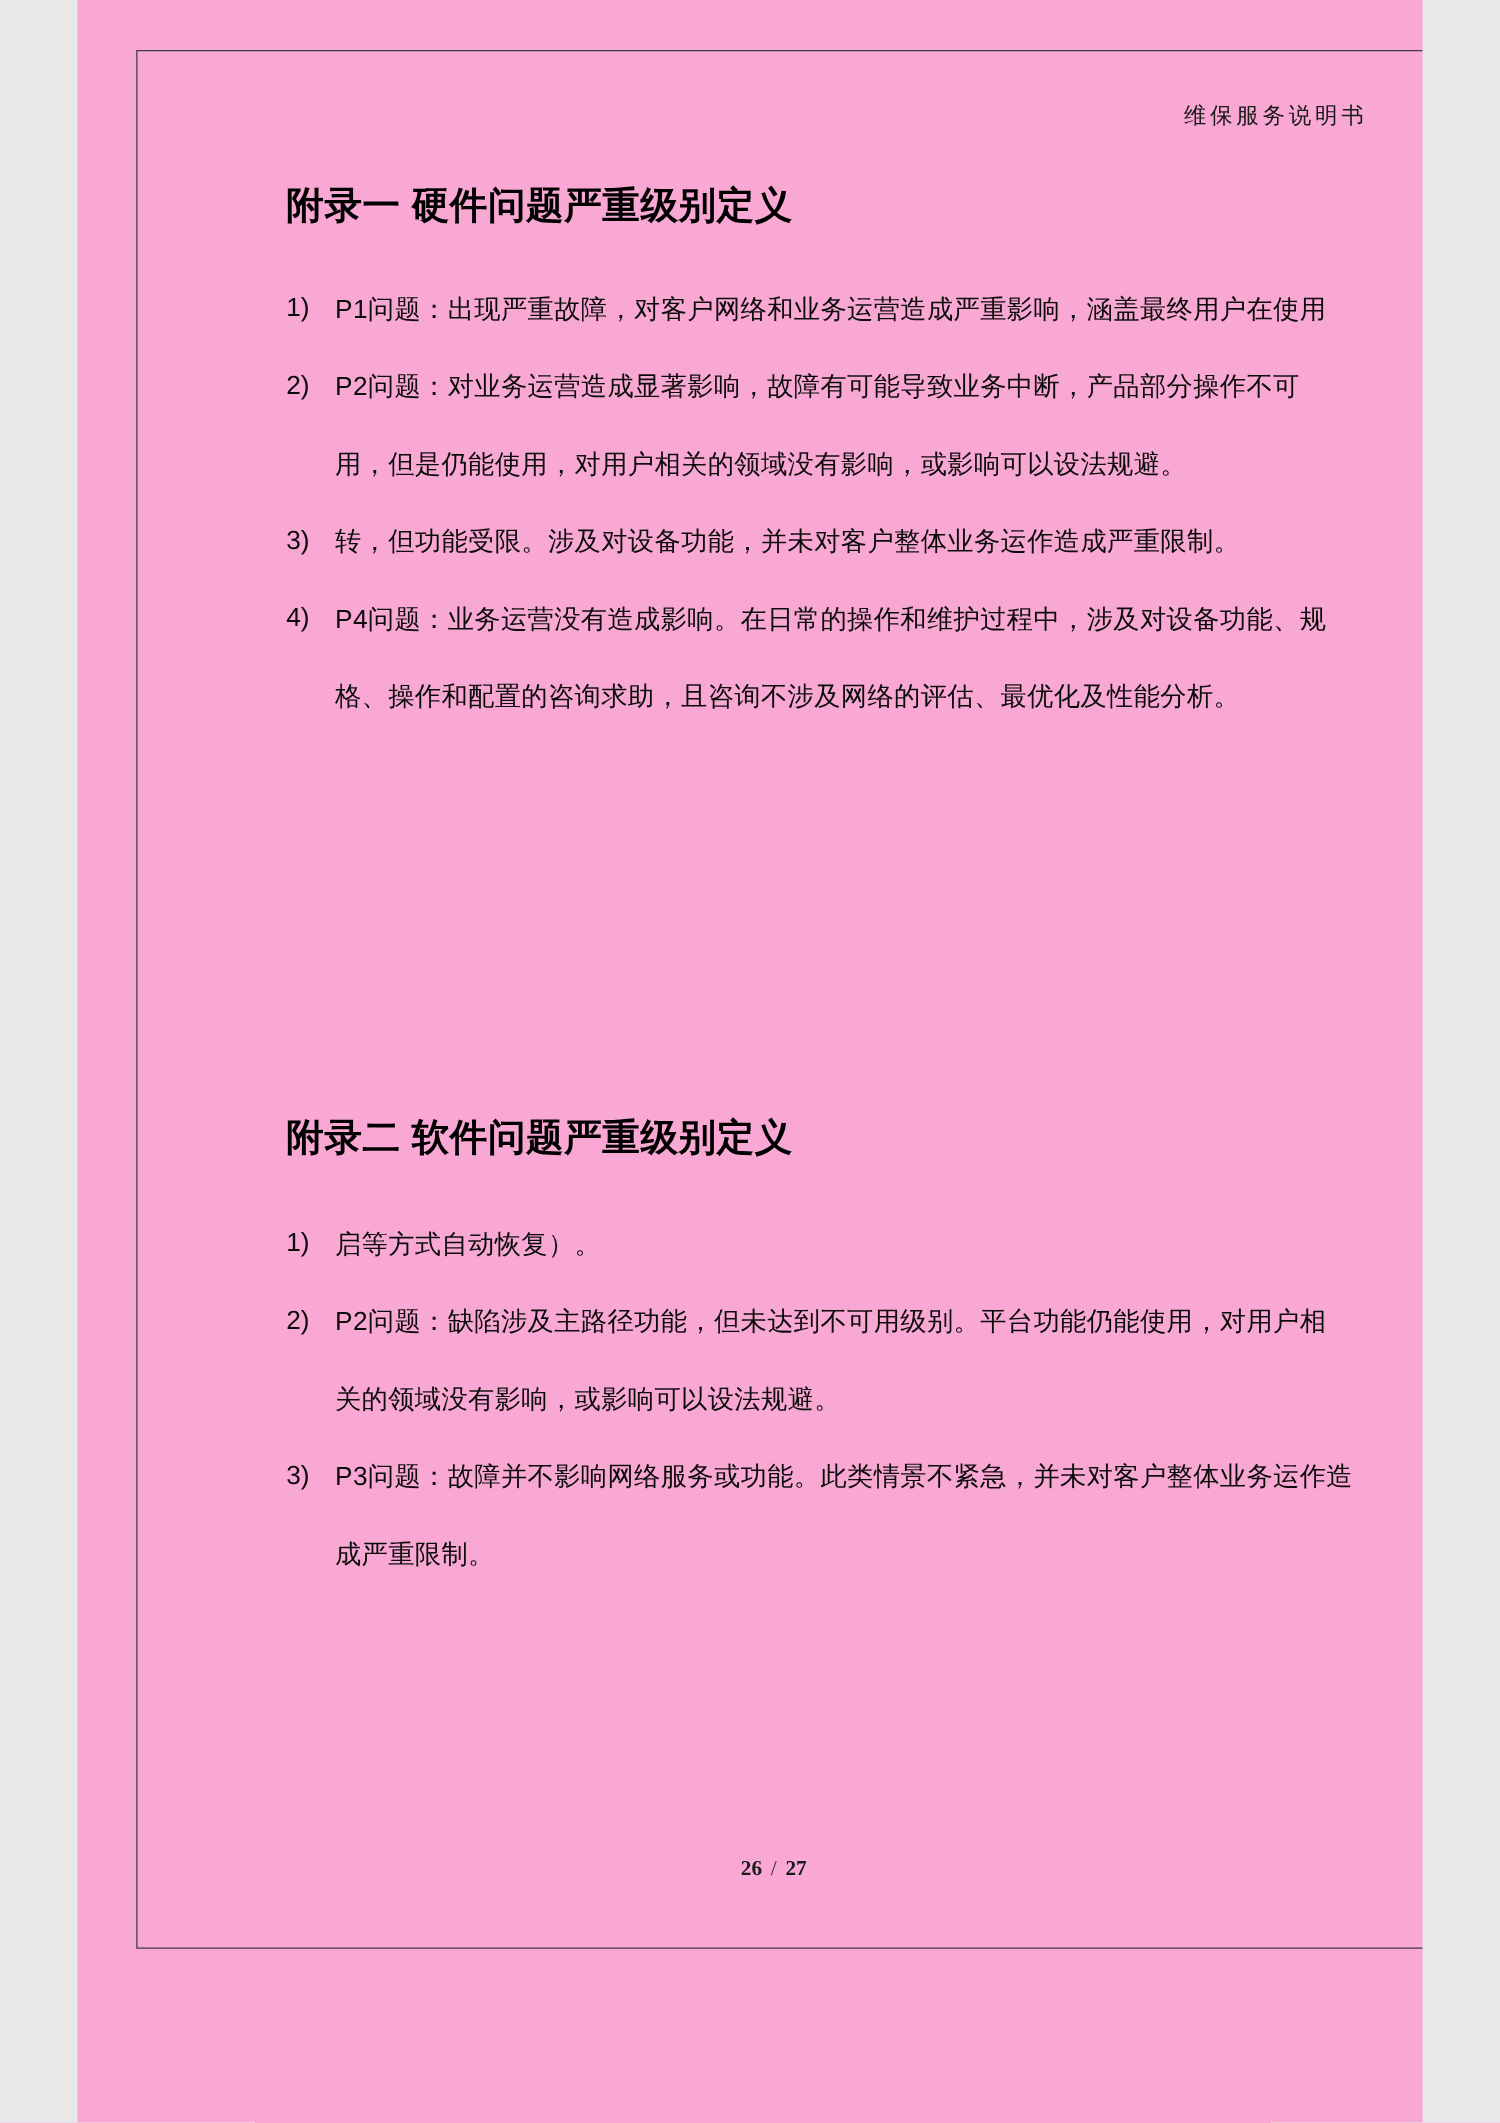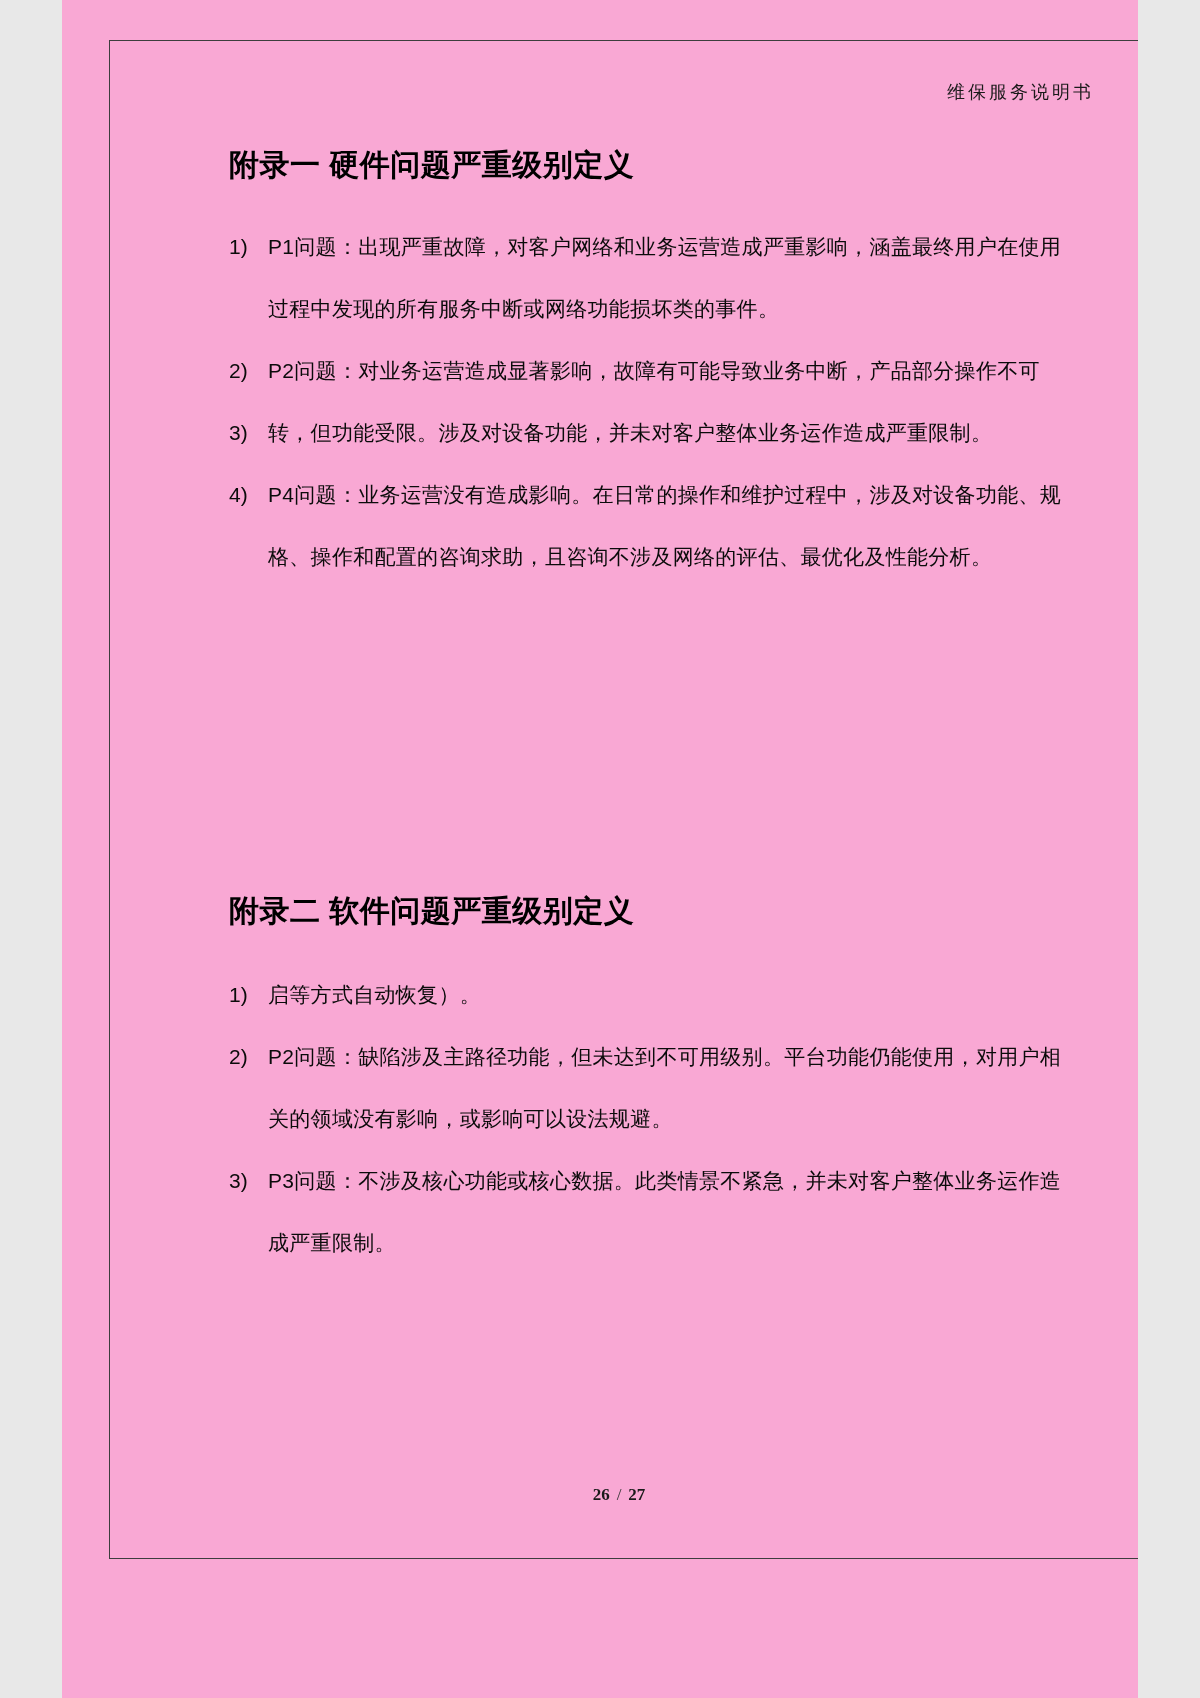--- a/index.html
+++ b/index.html
@@ -95,27 +95,27 @@
 
   <div class="doc-header">维保服务说明书</div>
 
   <div class="section-title" id="title-1">附录一 硬件问题严重级别定义</div>
 
   <div class="list" id="list-1">
     <div class="item">
       <div class="item-num">1)</div>
       <div class="item-lines">
         <div class="item-line">P1问题：出现严重故障，对客户网络和业务运营造成严重影响，涵盖最终用户在使用</div>
-        <div class="item-line">过程中发现的所有服务中断或网络功能损坏类的事件。</div>
       </div>
     </div>
     <div class="item">
       <div class="item-num">2)</div>
       <div class="item-lines">
         <div class="item-line">P2问题：对业务运营造成显著影响，故障有可能导致业务中断，产品部分操作不可</div>
+        <div class="item-line">用，但是仍能使用，对用户相关的领域没有影响，或影响可以设法规避。</div>
       </div>
     </div>
     <div class="item">
       <div class="item-num">3)</div>
       <div class="item-lines">
         <div class="item-line">转，但功能受限。涉及对设备功能，并未对客户整体业务运作造成严重限制。</div>
       </div>
     </div>
     <div class="item">
       <div class="item-num">4)</div>
@@ -138,21 +138,21 @@
     <div class="item">
       <div class="item-num">2)</div>
       <div class="item-lines">
         <div class="item-line">P2问题：缺陷涉及主路径功能，但未达到不可用级别。平台功能仍能使用，对用户相</div>
         <div class="item-line">关的领域没有影响，或影响可以设法规避。</div>
       </div>
     </div>
     <div class="item">
       <div class="item-num">3)</div>
       <div class="item-lines">
-        <div class="item-line">P3问题：不涉及核心功能或核心数据。此类情景不紧急，并未对客户整体业务运作造</div>
+        <div class="item-line">P3问题：故障并不影响网络服务或功能。此类情景不紧急，并未对客户整体业务运作造</div>
         <div class="item-line">成严重限制。</div>
       </div>
     </div>
   </div>
 
   <div class="doc-footer">
     <span class="pg">26</span><span class="sep">/</span><span class="pg">27</span>
   </div>
 
 </div>

